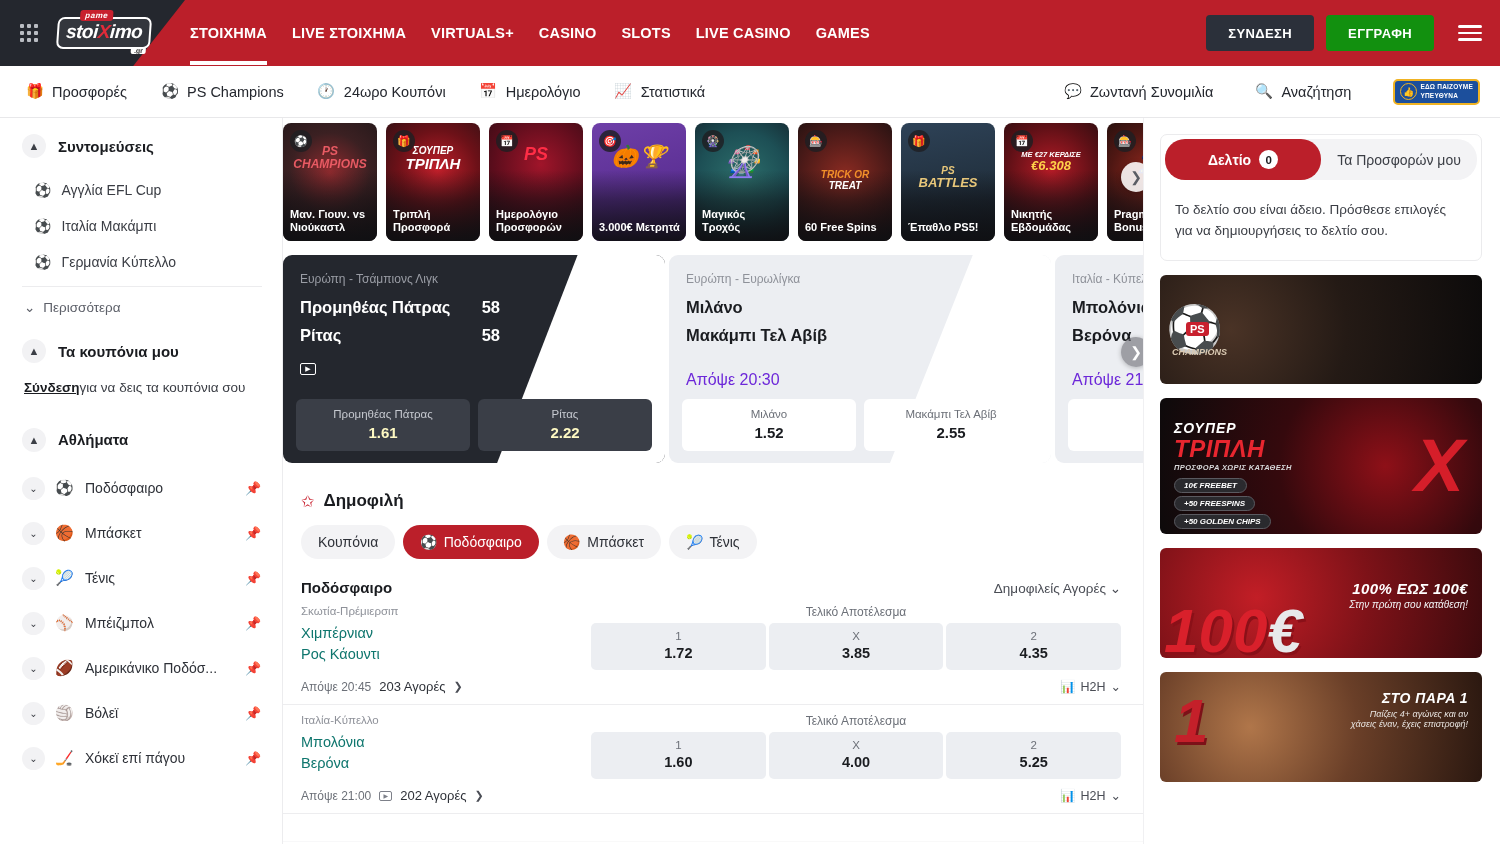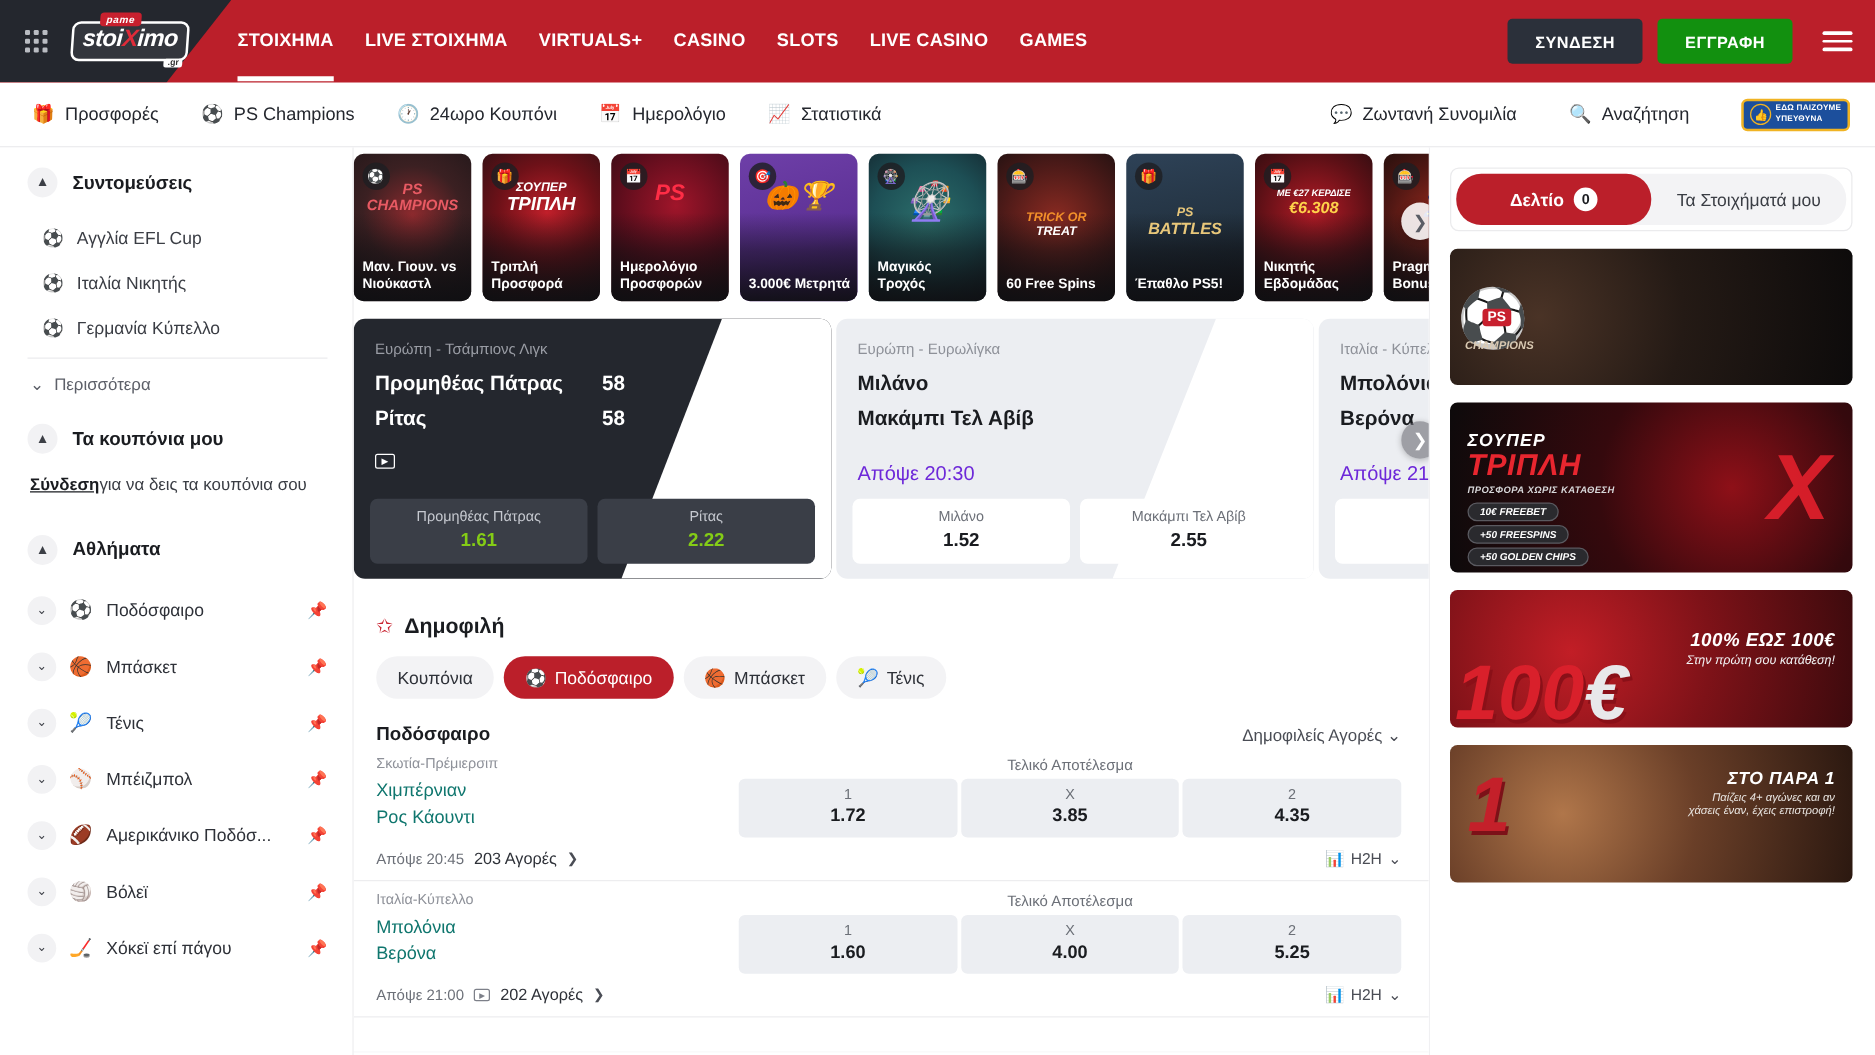--- a/index.html
+++ b/index.html
@@ -213,21 +213,21 @@
     display: flex; gap: 8px;
   }
   .odd-box {
     flex: 1; background: #fff; border-radius: 6px; padding: 9px 0 10px;
     text-align: center; cursor: pointer;
   }
   .fcard.dark .odd-box { background: #3a3e47; }
   .odd-name { font-size: 11.5px; color: #6c7078; margin-bottom: 4px; }
   .fcard.dark .odd-name { color: #c6c9d0; }
   .odd-val { font-size: 15px; font-weight: bold; color: #1a1c20; }
-  .fcard.dark .odd-val { color: #84cc16; }
+  .fcard.dark .odd-val { color: #fef9c3; }
 
   
   .popular-head {
     display: flex; align-items: center; gap: 9px; padding: 28px 0 0 18px;
   }
   .popular-title { font-size: 17px; font-weight: bold; color: #1a1c20; }
   .star-icon { color: #c8202e; font-size: 16px; }
   .tabs { display: flex; gap: 8px; padding: 14px 0 0 18px; }
   .tab {
     background: #f3f3f5; border-radius: 20px; padding: 9px 17px;
@@ -392,21 +392,21 @@
       <span class="chev">▲</span>
       <span class="side-section-title">Συντομεύσεις</span>
     </div>
 
     <div class="side-link">
       <span>⚽</span>
       <span>Αγγλία EFL Cup</span>
     </div>
     <div class="side-link">
       <span>⚽</span>
-      <span>Ιταλία Νικητής</span>
+      <span>Ιταλία Μακάμπι</span>
     </div>
     <div class="side-link">
       <span>⚽</span>
       <span>Γερμανία Κύπελλο</span>
     </div>
 
     <div class="side-divider"></div>
 
     <div class="side-more">
       <span>⌄</span>
@@ -710,23 +710,24 @@
   </main>
 
   <aside class="rightbar">
     <div class="betslip-card">
       <div class="slip-tabs">
         <div class="slip-tab active">
           <span>Δελτίο</span>
           <span class="slip-count">0</span>
         </div>
         <div class="slip-tab">
-          <span>Τα Στοιχήματά μου</span>
-        </div>
-      </div>
+          <span>Τα Προσφορών μου</span>
+        </div>
+      </div>
+      <div class="slip-empty">Το δελτίο σου είναι άδειο. Πρόσθεσε επιλογές για να δημιουργήσεις το δελτίο σου.</div>
     </div>
 
     <div class="promo-banner" style="background:radial-gradient(circle at 22% 50%, #4a3326 0%, #241a15 45%, #0d0b0b 100%)">
       <div style="position:absolute;left:6px;top:50%;transform:translateY(-50%);font-size:46px;z-index:3;filter:saturate(.75)">⚽</div>
       <div style="position:absolute;left:26px;top:50%;transform:translateY(-50%);z-index:4;background:#c8202e;color:#fff;font-weight:bold;font-size:11px;padding:1px 4px;border-radius:3px">PS</div>
       <div style="position:absolute;left:12px;top:66%;z-index:4;color:#d9c9b2;font-size:9px;font-weight:bold;font-style:italic">CHAMPIONS</div>
     </div>
 
     <div class="promo-banner" style="height:136px;background:radial-gradient(circle at 70% 50%, #8e1018 0%, #35090d 45%, #0d0a0b 100%)">
       <div style="position:absolute;right:18px;top:50%;transform:translateY(-50%);font-size:74px;font-weight:bold;font-style:italic;color:#e0202c;opacity:.92;z-index:2;line-height:1">X</div>

